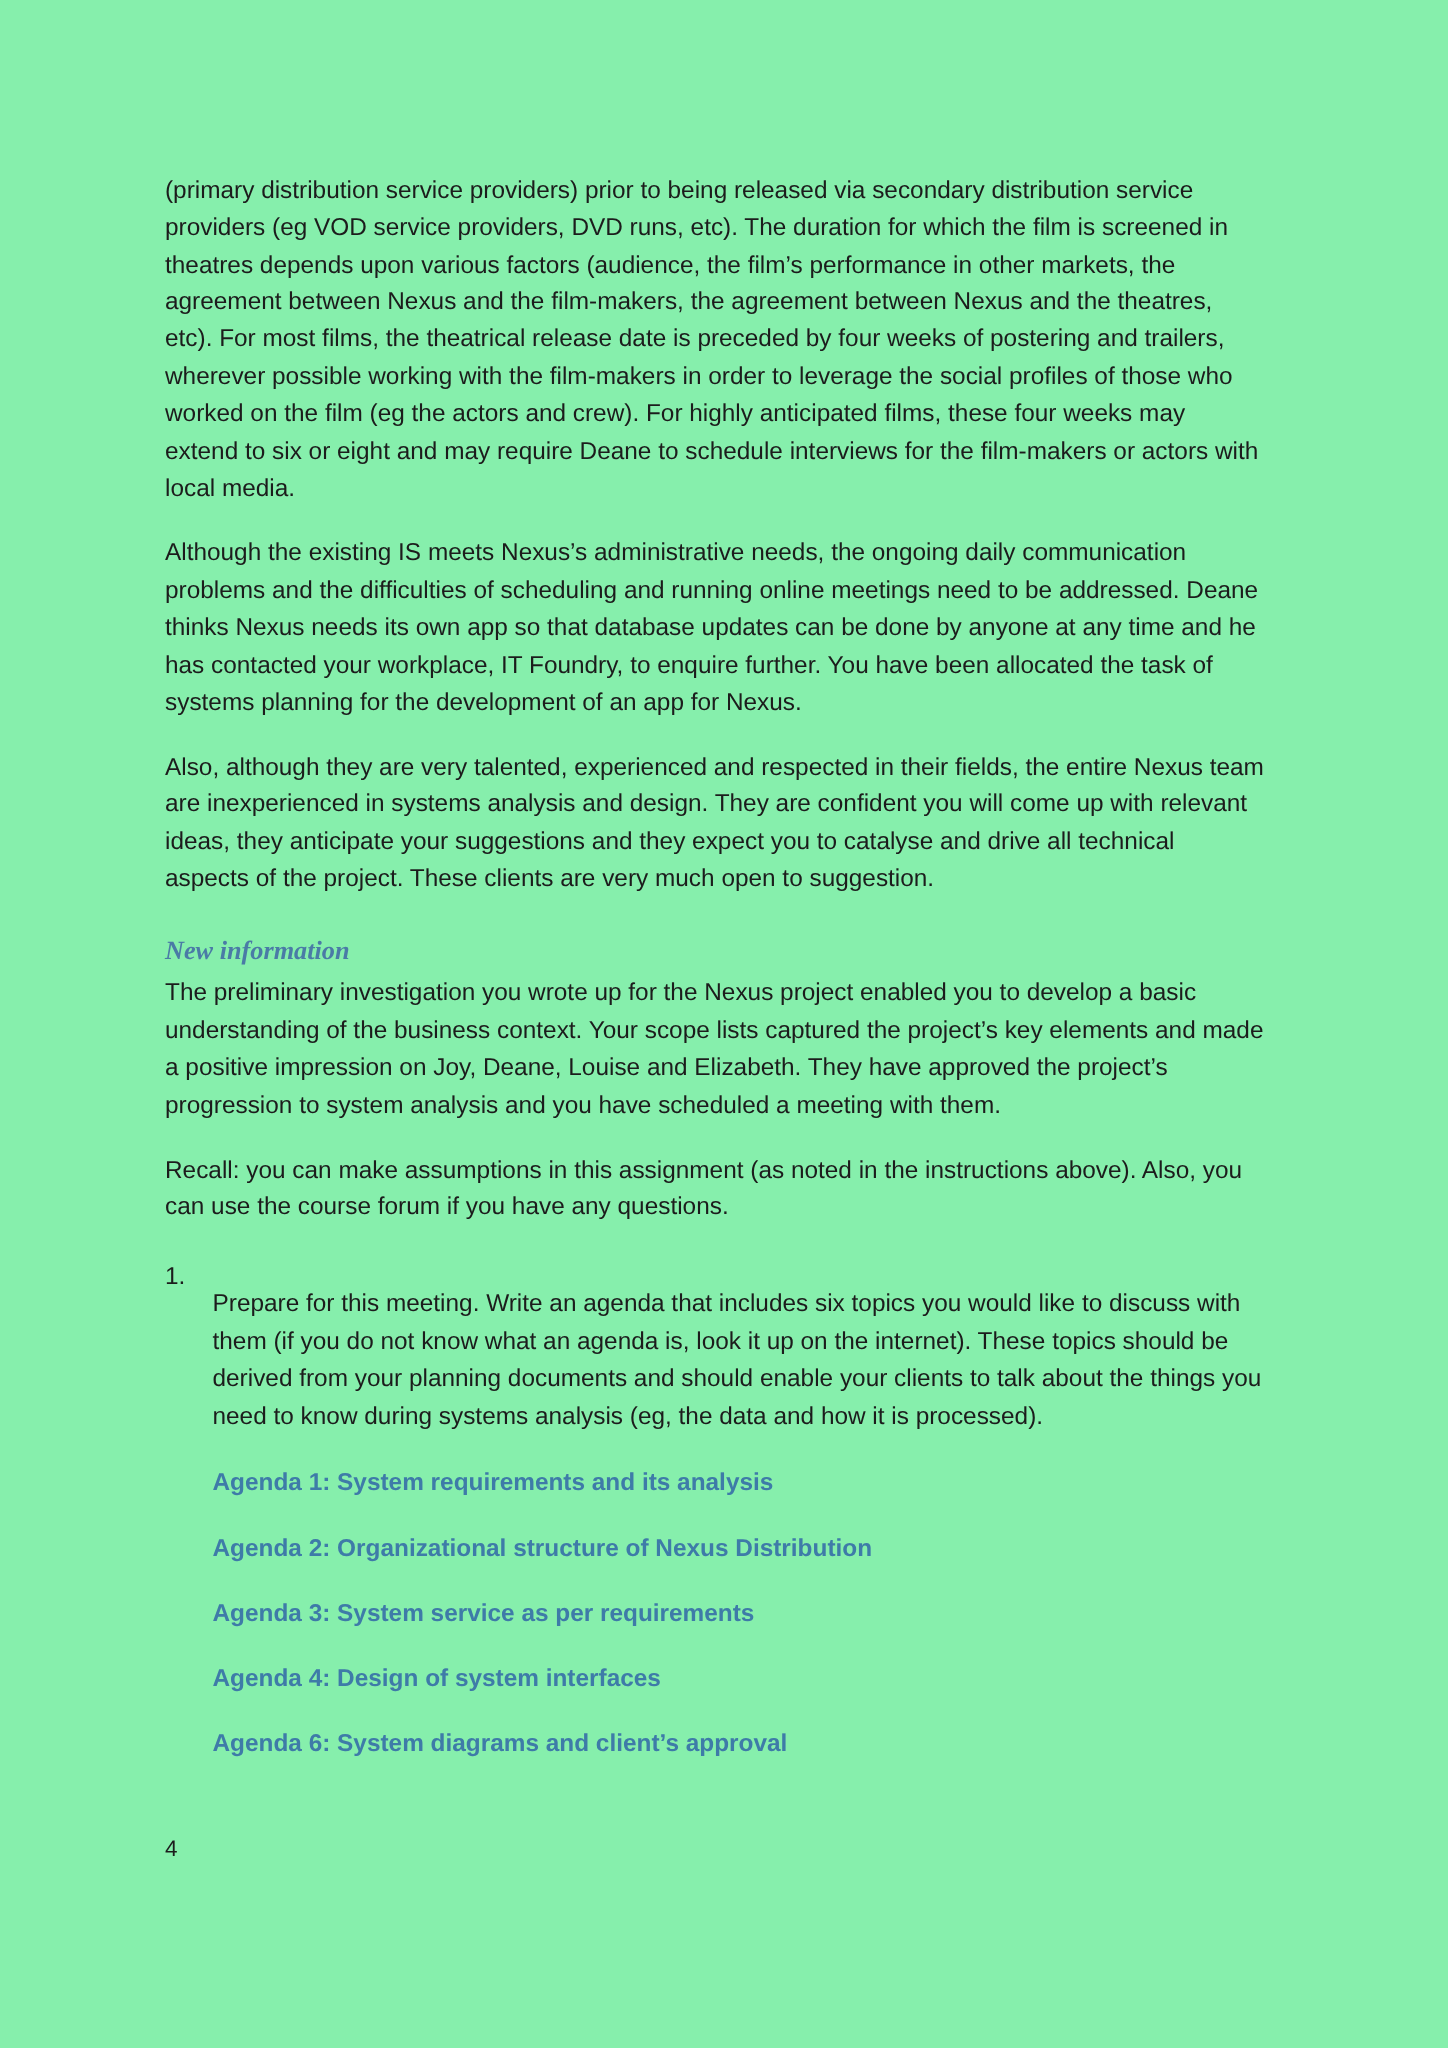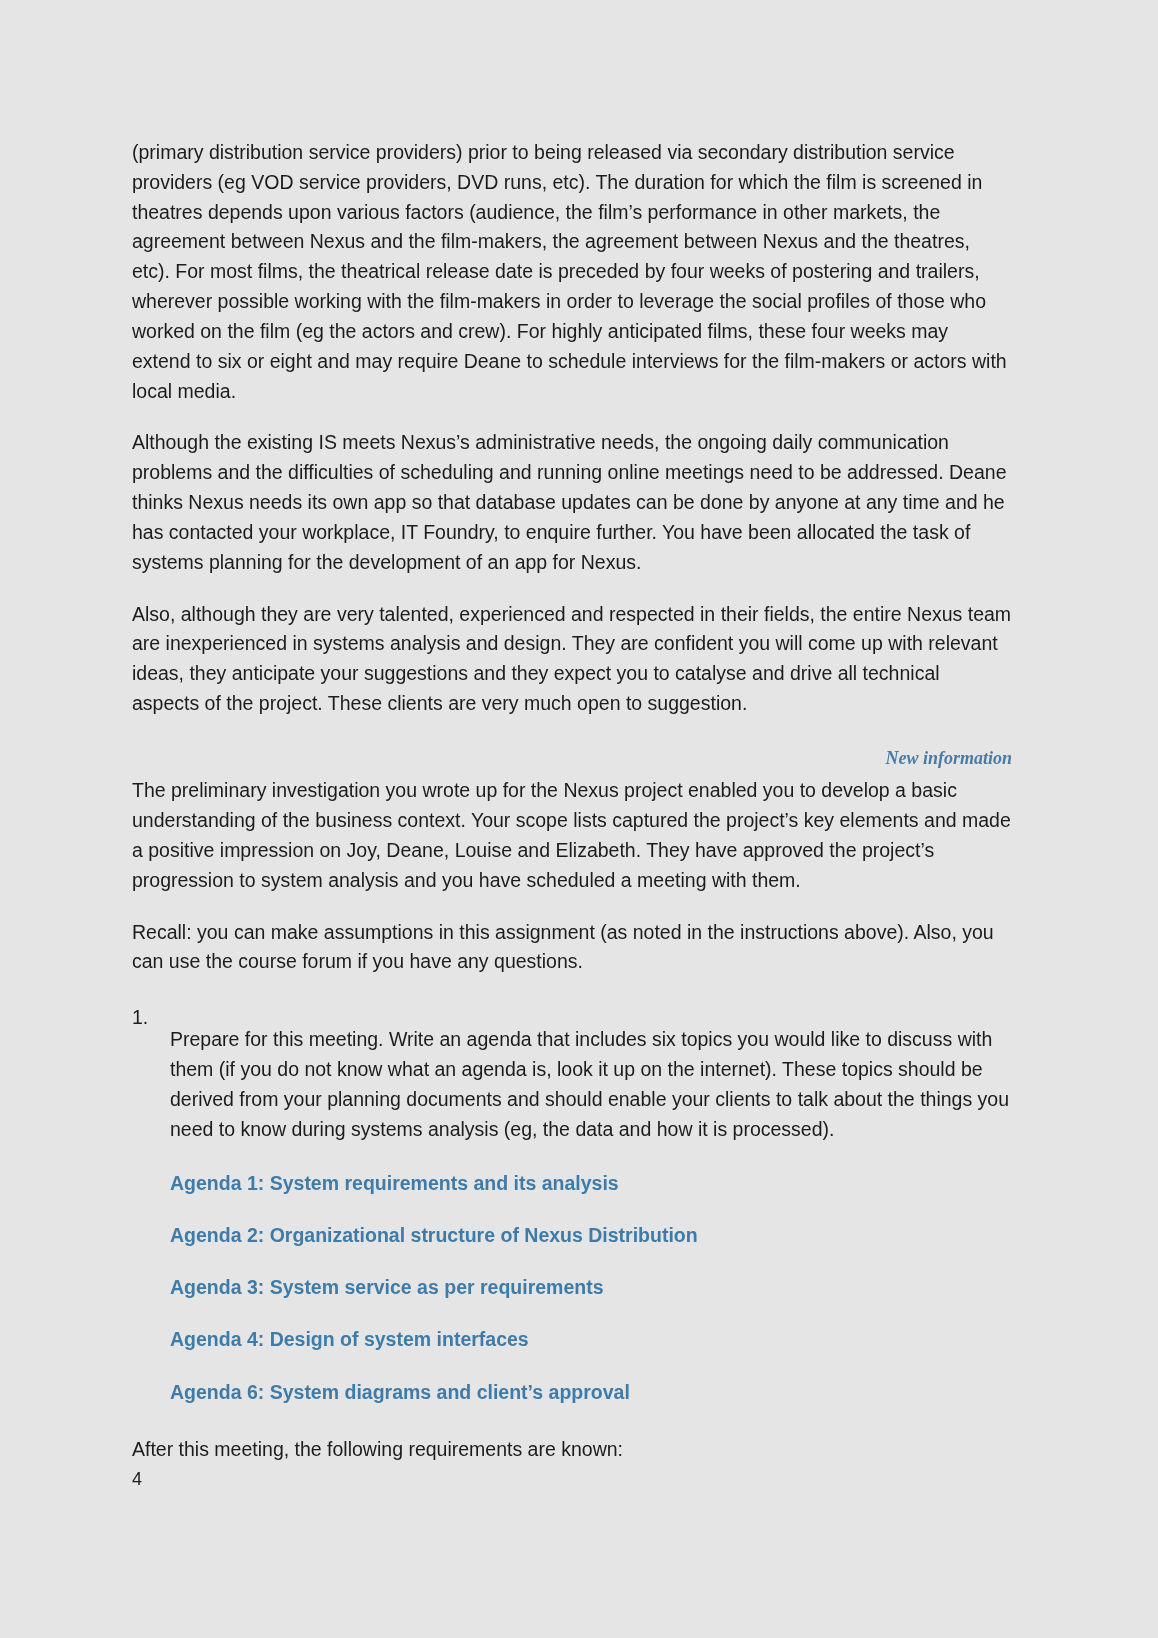--- a/index.html
+++ b/index.html
@@ -9,44 +9,43 @@
   }
   body {
     width: 1158px;
     min-height: 1638px;
     font-family: "Liberation Serif", serif;
   }
   .page {
     position: relative;
     width: 1158px;
     min-height: 1638px;
-    background: #e5e5e5;
+    background: #86efac;
     box-sizing: border-box;
     padding: 138px 132px 0 132px;
   }
   .doc-body {
     width: 880px;
     font-family: "Liberation Sans", sans-serif;
     font-size: 19.5px;
     line-height: 1.53;
     color: #1c1c1c;
     text-align: left;
   }
   p.para {
     margin: 0 0 22px 0;
   }
   h2.section-heading {
     font-family: "Liberation Serif", serif;
     font-style: italic;
     font-weight: bold;
-    font-size: 18px;
+    font-size: 21px;
     color: #4a7ba6;
     margin: 28px 0 6px 0;
     line-height: 1.3;
-    text-align: right;
   }
   .numbered-list {
     margin: 26px 0 0 0;
     padding: 0;
     list-style: none;
   }
   .numbered-item {
     display: flex;
     margin-bottom: 10px;
   }
@@ -106,17 +105,16 @@
     </ol>
 
     <ul class="agenda-list">
       <li class="agenda-item">Agenda 1: System requirements and its analysis</li>
       <li class="agenda-item">Agenda 2: Organizational structure of Nexus Distribution</li>
       <li class="agenda-item">Agenda 3: System service as per requirements</li>
       <li class="agenda-item">Agenda 4: Design of system interfaces</li>
       <li class="agenda-item">Agenda 6: System diagrams and client’s approval</li>
     </ul>
 
-    <p class="closing">After this meeting, the following requirements are known:</p>
   </div>
 
   <div class="page-number">4</div>
 </div>
 
 </body></html>

